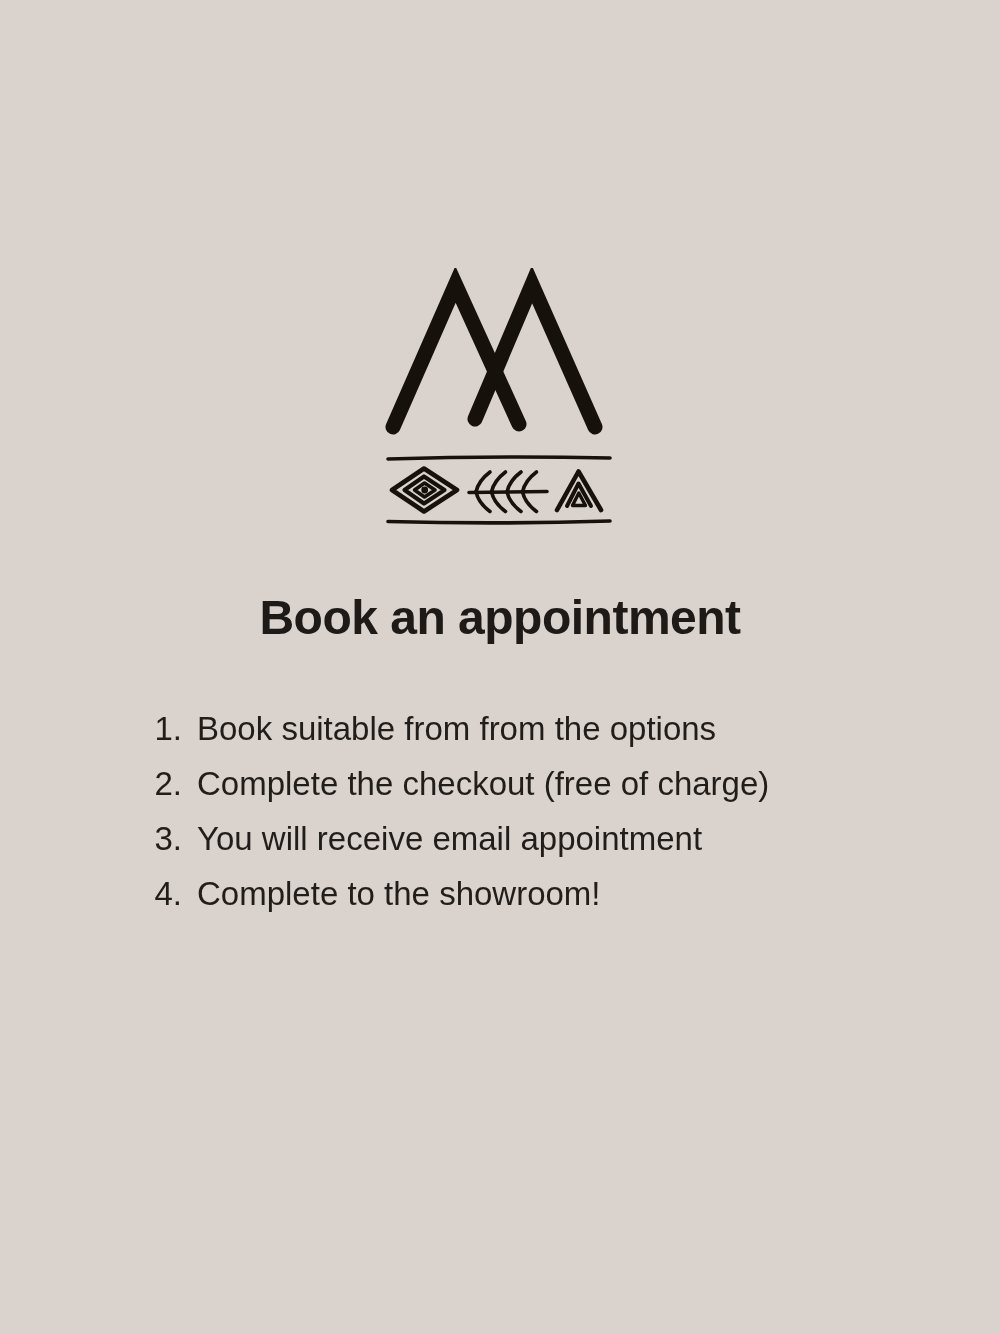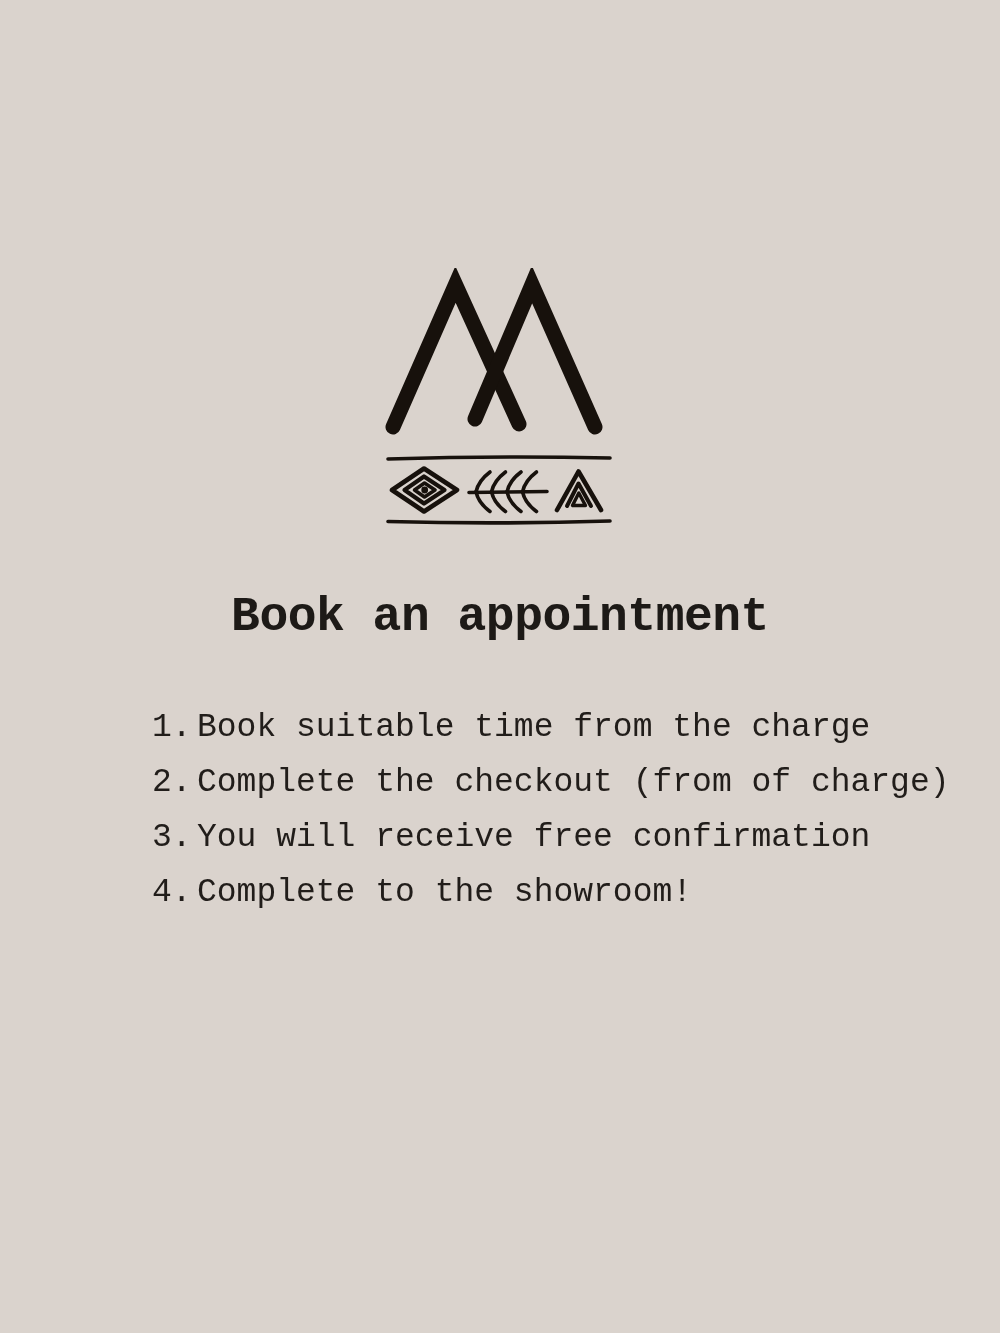--- a/index.html
+++ b/index.html
@@ -8,21 +8,20 @@
     height: 1333px;
     background: #dad3cd;
     font-family: "Liberation Sans", sans-serif;
     color: #201c19;
     overflow: hidden;
   }
   .page {
     width: 1000px;
     height: 1333px;
     position: relative;
-    font-family: Liberation Mono, monospace;
   }
   .logo-block {
     padding-top: 268px;
     display: flex;
     justify-content: center;
   }
   .logo-svg { display: block; }
   .page-title {
     margin: 60px 0 0 0;
     text-align: center;
@@ -96,29 +95,29 @@
         <path d="M568.8 490 L562.5 502.5 L575.5 502.5 Z" stroke-width="3.4"></path>
       </g>
     </svg>
   </div>
 
   <h1 class="page-title">Book an appointment</h1>
 
   <ol class="steps-list">
     <li>
       <span class="step-number">1.</span>
-      <span class="step-text">Book suitable time from the charge</span>
+      <span class="step-text">Book suitable from from the options</span>
     </li>
     <li>
       <span class="step-number">2.</span>
-      <span class="step-text">Complete the checkout (from of charge)</span>
+      <span class="step-text">Complete the checkout (free of charge)</span>
     </li>
     <li>
       <span class="step-number">3.</span>
-      <span class="step-text">You will receive free confirmation</span>
+      <span class="step-text">You will receive email appointment</span>
     </li>
     <li>
       <span class="step-number">4.</span>
       <span class="step-text">Complete to the showroom!</span>
     </li>
   </ol>
 
 </div>
 
 </body></html>

